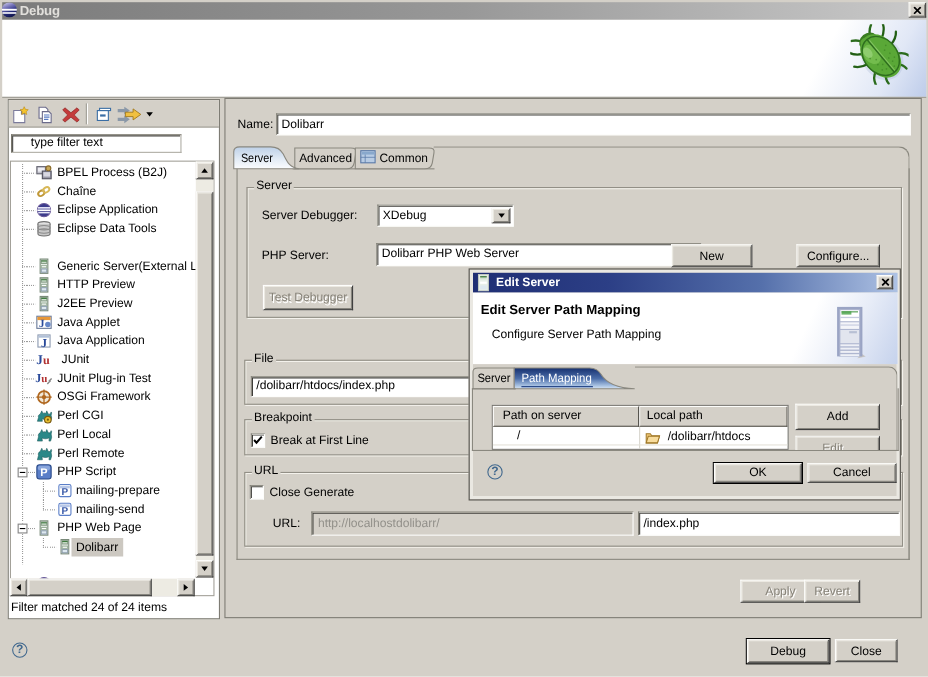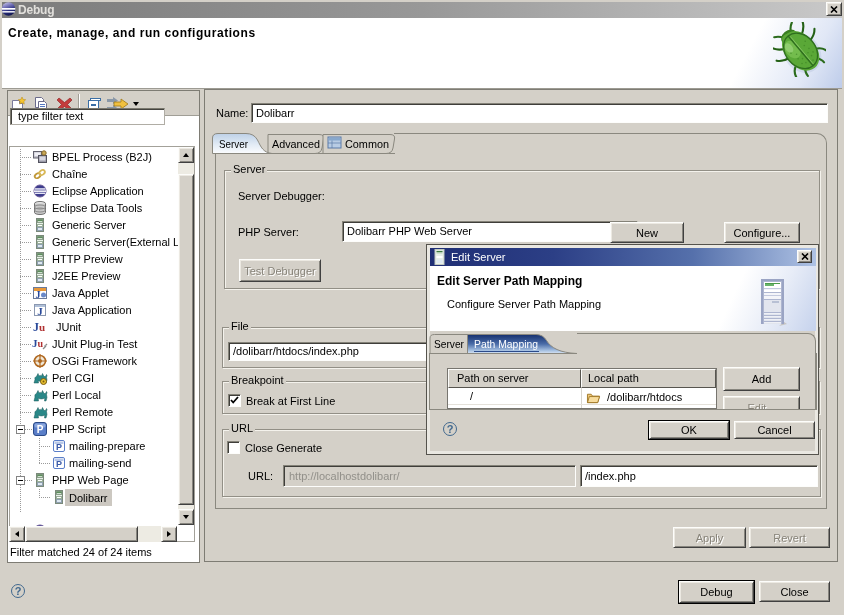--- a/index.html
+++ b/index.html
@@ -40,21 +40,20 @@
     </svg>
 <div class="ab" style="left:18px;top:3px;font-weight:bold;font-size:12px;letter-spacing:-.2px;color:#e2e0dc">Debug</div>
 <div class="ab raised btxt" style="left:826px;top:2px;width:16px;height:14px">
       <svg width="8" height="7" viewBox="0 0 8 7">
         <path d="M1 0.5 L7 6.5 M7 0.5 L1 6.5" stroke="#000" stroke-width="1.6"></path>
       </svg>
     </div>
 
 <div class="ab" style="left:2px;top:18px;width:840px;height:70px;background:#fff"></div>
 <div class="ab" style="left:580px;top:18px;width:262px;height:70px;background:linear-gradient(118deg,rgba(255,255,255,0) 62%,rgba(205,216,240,.6) 85%,rgba(178,195,230,.85) 100%)"></div>
-<div class="ab" style="left:8px;top:26px;font-weight:bold;font-size:12px;letter-spacing:.55px">Create, manage, and run configurations</div>
 <div class="ab" style="left:2px;top:88px;width:840px;height:1px;background:#9d9b93"></div>
 <svg class="ab" style="left:773px;top:22px" width="53" height="55" viewBox="0 0 60 62">
 <ellipse cx="33" cy="35" rx="20" ry="24" fill="rgba(130,150,190,.18)" transform="rotate(-40 33 35)"></ellipse>
 <g transform="rotate(-40 30 31)">
 <g stroke="#2b6b1c" stroke-width="2.4" fill="none" stroke-linecap="round">
 <path d="M18 20 C12 17 9 14 7 9"></path>
           <path d="M15 31 C9 30 5 28 2 24"></path>
           <path d="M16 42 C11 44 8 48 7 53"></path>
           <path d="M22 50 C19 54 18 57 18 60"></path>
 <path d="M42 20 C48 17 51 14 53 9"></path>
@@ -124,21 +123,21 @@
       <rect x="5" y="8" width="5" height="2" fill="#3a6ea5"></rect>
     </svg>
 <svg class="ab" style="left:106px;top:96px" width="24" height="17" viewBox="0 0 24 17">
       <g fill="#8a98a8">
         <path d="M1 3 h6 v-2 l5 3.5 -5 3.5 v-2 h-6 z"></path>
         <path d="M1 11 h6 v-2 l5 3.5 -5 3.5 v-2 h-6 z"></path>
       </g>
       <path d="M8 6 h7 v-3 l7 5 -7 5 v-3 h-7 z" fill="#f0c040" stroke="#a07818" stroke-width=".8"></path>
     </svg>
 <div class="ab" style="left:133px;top:102px;width:0;height:0;border:3.5px solid transparent;border-top:4.5px solid #000"></div>
-<div class="ab" style="left:10px;top:108px;width:155px;height:17px;line-height:15px;padding-left:7px;background:#fff;border:1px solid;border-color:#7a786e #b0ada5 #b0ada5 #7a786e;box-shadow:inset 1px 1px 0 #44433f;box-sizing:border-box">type filter text</div>
+<div class="ab" style="left:10px;top:122px;width:155px;height:17px;line-height:15px;padding-left:17px;background:#fff;border:1px solid;border-color:#7a786e #b0ada5 #b0ada5 #7a786e;box-shadow:inset 1px 1px 0 #44433f;box-sizing:border-box">type filter text</div>
 
 <svg style="position:absolute;width:0;height:0">
       <defs>
 <symbol id="i-srv" viewBox="0 0 16 16">
           <rect x="4.5" y="1.5" width="7" height="13" fill="#e8efe8" stroke="#7a8a7a"></rect>
           <rect x="5.5" y="2.5" width="5" height="3" fill="#cfe0cf" stroke="#8aa08a"></rect>
           <rect x="5.5" y="2.8" width="5" height="1" fill="#3f7a3f"></rect>
           <rect x="5.5" y="7.5" width="5" height="2" fill="#fff" stroke="#9ab09a"></rect>
           <rect x="5.5" y="10.5" width="5" height="3" fill="#dde8f0" stroke="#90a0b0"></rect>
         </symbol>
@@ -249,27 +248,20 @@
           <use href="#i-ecl"></use>
         </svg>
         <span class="tl" style="left:42px">Eclipse Application</span>
       </div>
 <div class="trow" style="top:53px">
         <div class="dot-h" style="left:10px;top:8px;width:12px"></div>
         <svg class="ti" style="left:22px">
           <use href="#i-db"></use>
         </svg>
         <span class="tl" style="left:42px">Eclipse Data Tools</span>
-      </div>
-<div class="trow" style="top:70px">
-        <div class="dot-h" style="left:10px;top:8px;width:12px"></div>
-        <svg class="ti" style="left:22px">
-          <use href="#i-srv"></use>
-        </svg>
-        <span class="tl" style="left:42px">Generic Server</span>
       </div>
 <div class="trow" style="top:87px">
         <div class="dot-h" style="left:10px;top:8px;width:12px"></div>
         <svg class="ti" style="left:22px">
           <use href="#i-srv"></use>
         </svg>
         <span class="tl" style="left:42px">Generic Server(External Laun</span>
       </div>
 <div class="trow" style="top:104px">
         <div class="dot-h" style="left:10px;top:8px;width:12px"></div>
@@ -429,20 +421,23 @@
 <g transform="translate(118,5)">
         <rect x="0" y="0" width="13" height="11" fill="#b8cce4" stroke="#5a7aa8"></rect>
         <rect x="1" y="1" width="11" height="2.5" fill="#88a8cc"></rect>
         <path d="M0 6 h13 M4 3.5 v7.5" stroke="#5a7aa8" stroke-width=".7"></path>
       </g>
 </svg>
 
 <div class="ab grp" style="left:224px;top:170px;width:596px;height:119px"></div>
 <div class="ab glab" style="left:231px;top:164px">Server</div>
 <div class="ab" style="left:238px;top:190px">Server Debugger:</div>
+<div class="ab sunk" style="left:343px;top:186px;width:124px;height:20px;line-height:18px;padding-left:4px">XDebug<div class="cmb-a raised" style="right:2px">
+        <div class="tri-d"></div>
+      </div></div>
 <div class="ab" style="left:238px;top:226px">PHP Server:</div>
 <div class="ab sunk" style="left:342px;top:221px;width:296px;height:21px;line-height:19px;padding-left:4px">Dolibarr PHP Web Server<div class="cmb-a raised" style="right:2px">
         <div class="tri-d"></div>
       </div></div>
 <div class="ab raised btxt" style="left:610px;top:222px;width:74px;height:21px">New</div>
 <div class="ab raised btxt" style="left:724px;top:222px;width:76px;height:21px">Configure...</div>
 <div class="ab raised btxt dis" style="left:239px;top:259px;width:82px;height:23px">Test Debugger</div>
 
 <div class="ab grp" style="left:222px;top:327px;width:598px;height:41px"></div>
 <div class="ab glab" style="left:229px;top:321px">File</div>
@@ -459,36 +454,36 @@
 
 <div class="ab grp" style="left:222px;top:429px;width:599px;height:68px"></div>
 <div class="ab glab" style="left:229px;top:423px">URL</div>
 <div class="ck" style="left:227px;top:441px"></div>
 <div class="ab" style="left:245px;top:442px">Close Generate</div>
 <div class="ab" style="left:248px;top:470px">URL:</div>
 <div class="ab sunk" style="left:283px;top:465px;width:293px;height:22px;line-height:20px;padding-left:5px;background:#d4d0c8;color:#92908a">http://localhostdolibarr/</div>
 <div class="ab sunk" style="left:580px;top:465px;width:238px;height:22px;line-height:20px;padding-left:4px">/index.php</div>
 
 <div class="ab raised btxt dis" style="left:673px;top:527px;width:73px;height:21px">Apply</div>
-<div class="ab raised btxt dis" style="left:749px;top:527px;width:81px;height:21px">Revert</div>
+<div class="ab raised btxt dis" style="left:731px;top:527px;width:51px;height:21px">Revert</div>
 <div class="ab" style="left:11px;top:584px;width:14px;height:14px;border:1px solid #41688e;border-radius:50%;box-sizing:border-box;color:#41688e;font-size:11px;font-weight:bold;text-align:center;line-height:12px">?</div>
 <div class="ab" style="left:678px;top:580px;width:77px;height:24px;background:#000"></div>
 <div class="ab raised btxt" style="left:679px;top:581px;width:75px;height:22px">Debug</div>
-<div class="ab raised btxt" style="left:759px;top:581px;width:71px;height:21px">Close</div>
+<div class="ab raised btxt" style="left:759px;top:581px;width:57px;height:21px">Close</div>
 
 <div class="ab" style="left:426px;top:244px;width:393px;height:211px;background:#d4d0c8;border:1px solid #55534d;box-shadow:inset 0 0 0 3px #eae8e2;box-sizing:border-box"></div>
 <div class="ab" style="left:430px;top:248px;width:386px;height:18px;background:linear-gradient(90deg,#1f2e74 0%,#2c3f86 32%,#5570ab 68%,#aec2e4 100%)"></div>
 <svg class="ab" style="left:434px;top:249px" width="11" height="16" viewBox="0 0 11 16">
       <rect x="1" y="0.5" width="9" height="15" fill="#e8efe8" stroke="#c0c8c0"></rect>
       <rect x="2.5" y="1.5" width="6" height="3.5" fill="#cfe0cf"></rect>
       <rect x="2.5" y="2" width="6" height="1.2" fill="#3f7a3f"></rect>
       <rect x="2.5" y="7" width="6" height="2" fill="#fff"></rect>
       <rect x="2.5" y="10.5" width="6" height="3.5" fill="#dde8f0"></rect>
     </svg>
-<div class="ab" style="left:451px;top:251px;font-weight:normal;color:#fff">Edit Server</div>
+<div class="ab" style="left:451px;top:251px;font-weight:bold;color:#fff">Edit Server</div>
 <div class="ab raised btxt" style="left:797px;top:250px;width:15px;height:13px">
       <svg width="8" height="7" viewBox="0 0 8 7">
         <path d="M1 0.5 L7 6.5 M7 0.5 L1 6.5" stroke="#000" stroke-width="1.6"></path>
       </svg>
     </div>
 <div class="ab" style="left:430px;top:266px;width:386px;height:65px;background:#fff"></div>
 <div class="ab" style="left:640px;top:266px;width:176px;height:65px;background:linear-gradient(115deg,rgba(255,255,255,0) 52%,rgba(203,214,238,.45) 75%,rgba(178,195,230,.75) 100%)"></div>
 <div class="ab" style="left:437px;top:274px;font-weight:bold;font-size:12px">Edit Server Path Mapping</div>
 <div class="ab" style="left:447px;top:298px">Configure Server Path Mapping</div>
 <svg class="ab" style="left:760px;top:278px" width="28" height="48" viewBox="0 0 28 48">

